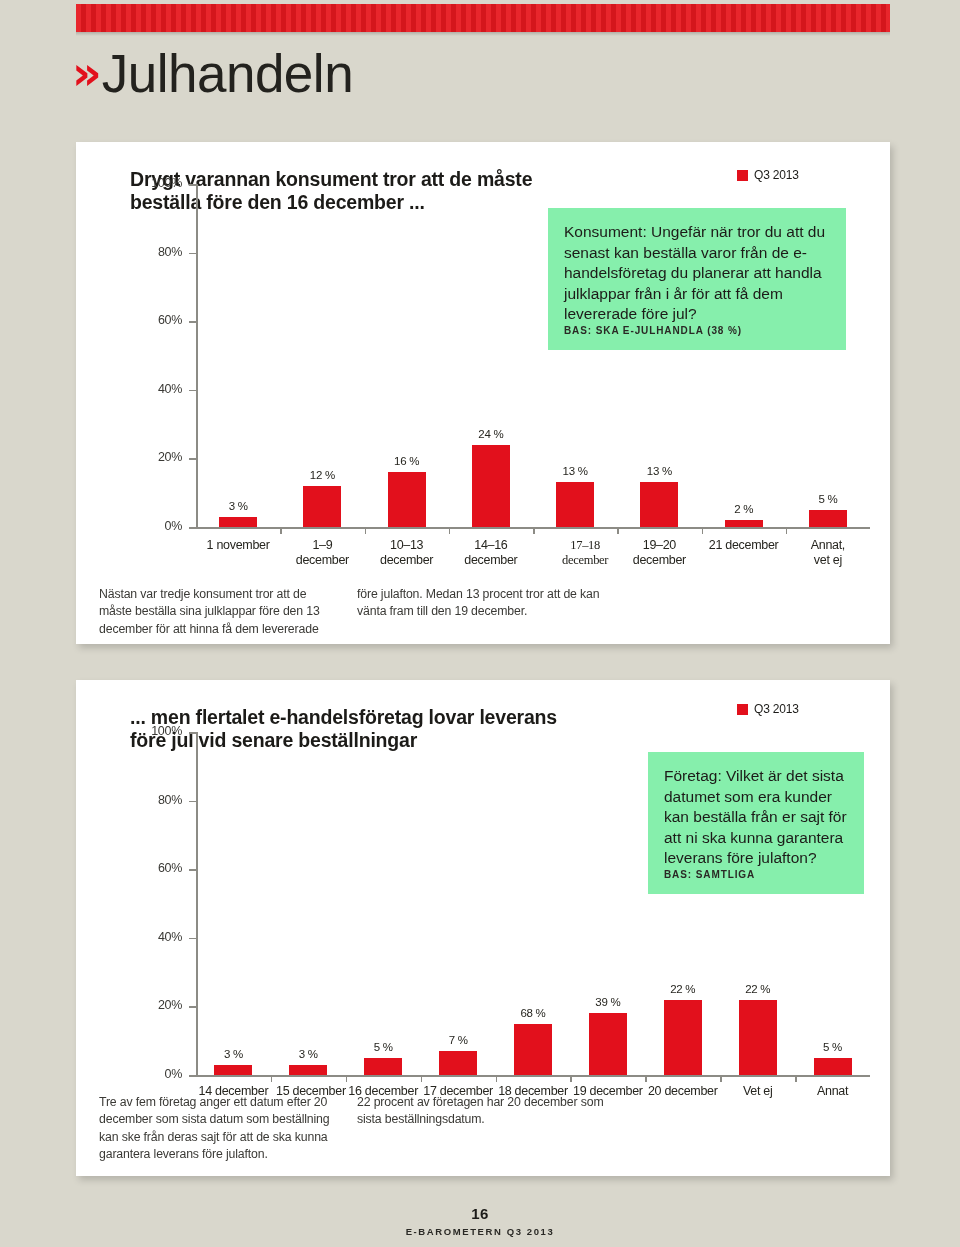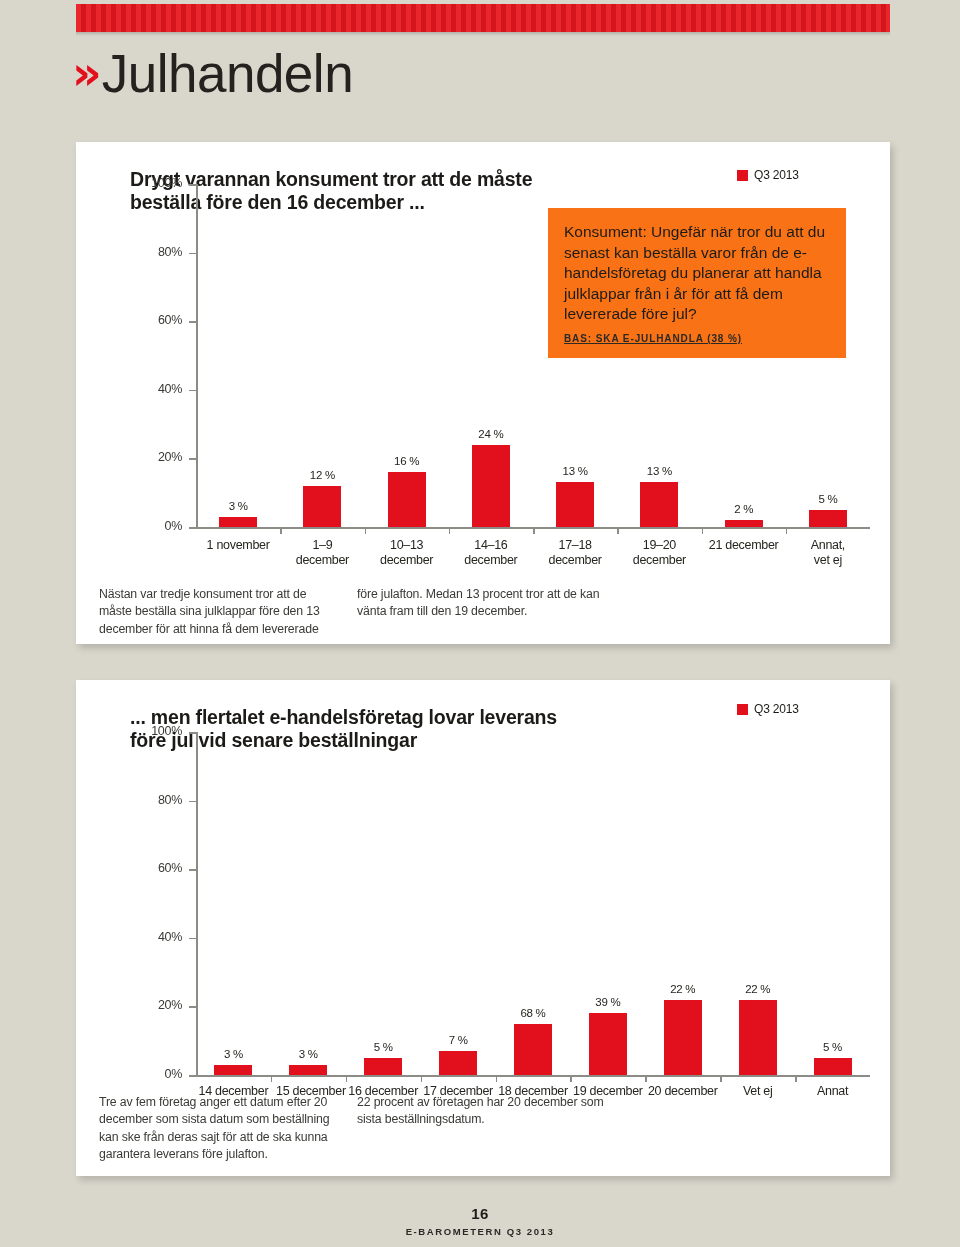--- a/index.html
+++ b/index.html
@@ -100,36 +100,35 @@
   }
   .legend-label {
     font-size: 12px;
     color: #1c1b18;
     letter-spacing: -0.2px;
   }
 
   
   .callout {
     position: absolute;
-    background: #f97316;
+    background: #86efac;
     padding: 14px 16px 14px 16px;
   }
   .callout-q {
     font-size: 15.5px;
     line-height: 1.33;
     color: #1c1b18;
     font-weight: 400;
   }
   .callout-base {
-    margin-top: 8px;
+    margin-top: 0;
     font-size: 10px;
     font-weight: 700;
     letter-spacing: 0.9px;
     color: #2a2925;
-    text-decoration: underline;
   }
 
   
   .chart {
     position: absolute;
   }
   .axis-line-v {
     position: absolute;
     width: 1.5px;
     background: #8c8b85;
@@ -272,21 +271,21 @@
       <div class="bar" style="left: 395.875px; top: 302.68px; width: 38px; height: 82.32px; background: rgb(226, 16, 28);"></div>
       <div class="bar-value" style="left: 374.875px; top: 285.68px; width: 80px;">24 %</div>
       <div class="xtick-mark" style="left: 372.75px; top: 385px;"></div>
       <div class="cat-label" style="left: 372.75px; top: 396px; width: 84.25px;">
         <div>14–16</div>
         <div>december</div>
       </div>
       <div class="bar" style="left: 480.125px; top: 340.41px; width: 38px; height: 44.59px; background: rgb(226, 16, 28);"></div>
       <div class="bar-value" style="left: 459.125px; top: 323.41px; width: 80px;">13 %</div>
       <div class="xtick-mark" style="left: 457px; top: 385px;"></div>
-      <div class="cat-label" style="left: 457px; top: 396px; width: 84.25px;">
+      <div class="cat-label" style="left: 467px; top: 396px; width: 84.25px; font-family: Liberation Serif, serif;">
         <div>17–18</div>
         <div>december</div>
       </div>
       <div class="bar" style="left: 564.375px; top: 340.41px; width: 38px; height: 44.59px; background: rgb(226, 16, 28);"></div>
       <div class="bar-value" style="left: 543.375px; top: 323.41px; width: 80px;">13 %</div>
       <div class="xtick-mark" style="left: 541.25px; top: 385px;"></div>
       <div class="cat-label" style="left: 541.25px; top: 396px; width: 84.25px;">
         <div>19–20</div>
         <div>december</div>
       </div>
@@ -311,20 +310,24 @@
 
 <div class="card" id="card-bottom">
 
   <div class="chart-headline" style="left:54px; top:26px; width:450px;">... men flertalet e-handelsföretag lovar leverans före jul vid senare beställningar</div>
 
   <div class="legend" style="left:661px; top:22px;">
     <span class="legend-swatch"></span>
     <span class="legend-label">Q3 2013</span>
   </div>
 
+  <div class="callout" style="left:572px; top:72px; width:216px;">
+    <div class="callout-q">Företag: Vilket är det sista datumet som era kunder kan beställa från er sajt för att ni ska kunna garantera leverans före julafton?</div>
+    <div class="callout-base">BAS: SAMTLIGA</div>
+  </div>
 
   <div class="chart" id="chart-bottom-plot" style="left:0; top:0; width:814px; height:430px;">
       <div class="axis-line-v" style="left: 120px; top: 52px; height: 343px;"></div>
       <div class="axis-line-h" style="left: 120px; top: 395px; width: 674px;"></div>
       <div class="ytick-mark" style="left: 113px; top: 395px;"></div>
       <div class="ytick-label" style="left: 54px; top: 387px; width: 52px;">0%</div>
       <div class="ytick-mark" style="left: 113px; top: 326.4px;"></div>
       <div class="ytick-label" style="left: 54px; top: 318.4px; width: 52px;">20%</div>
       <div class="ytick-mark" style="left: 113px; top: 257.8px;"></div>
       <div class="ytick-label" style="left: 54px; top: 249.8px; width: 52px;">40%</div>

